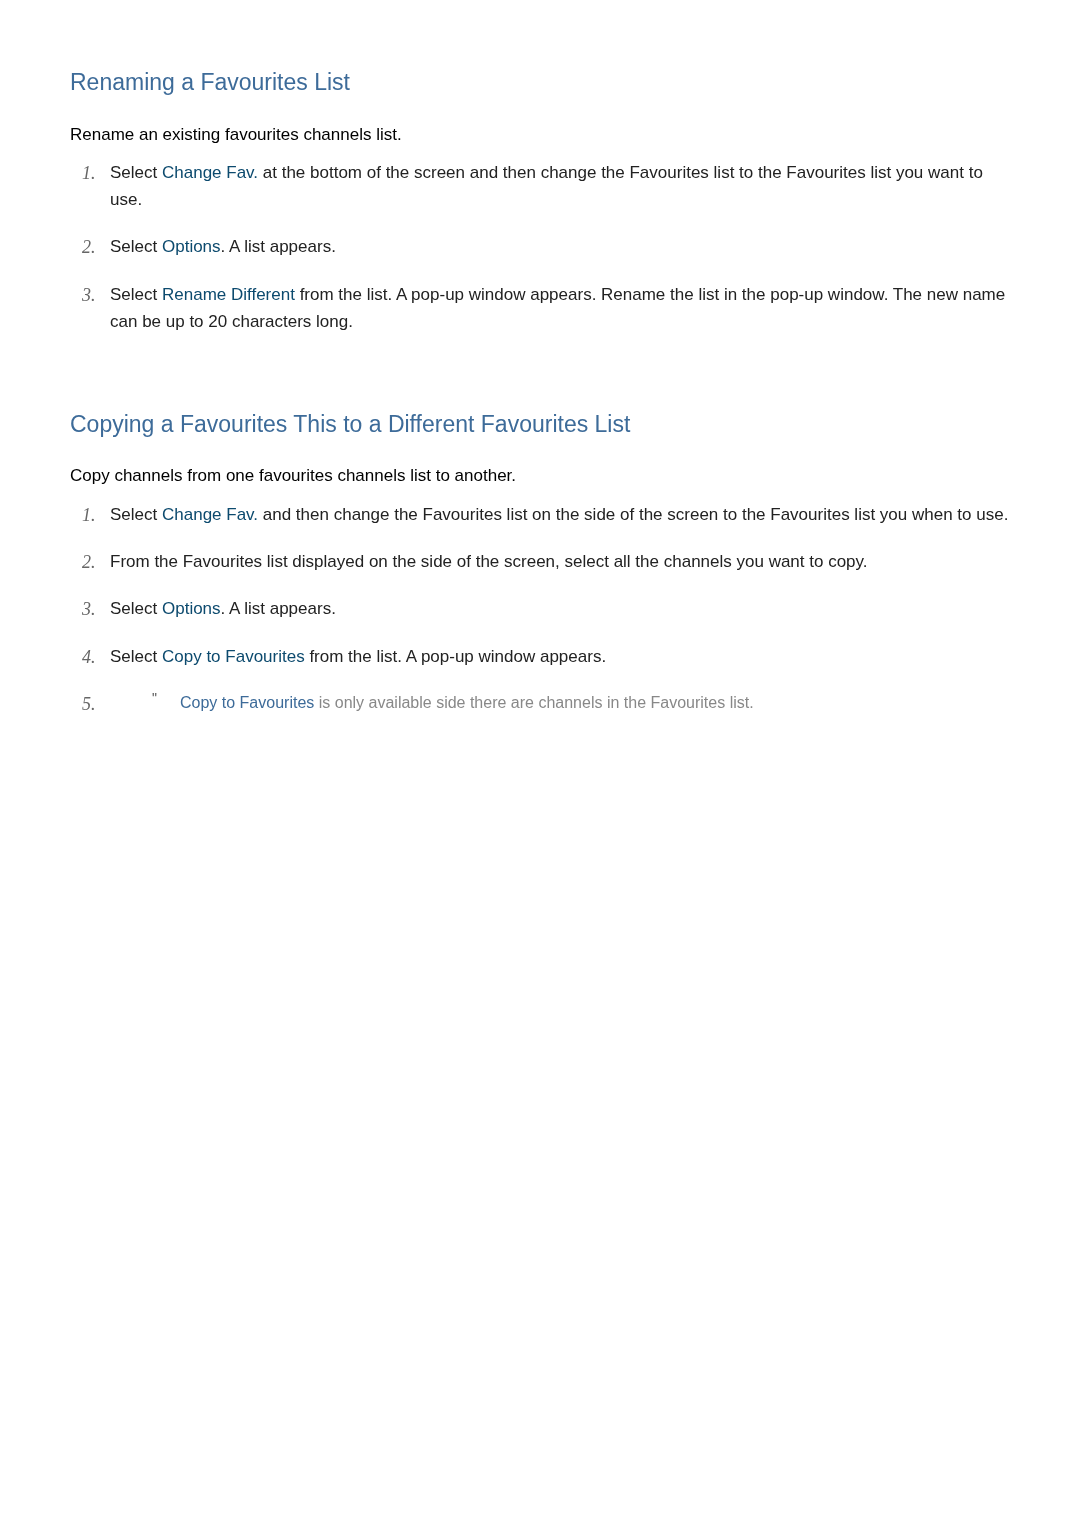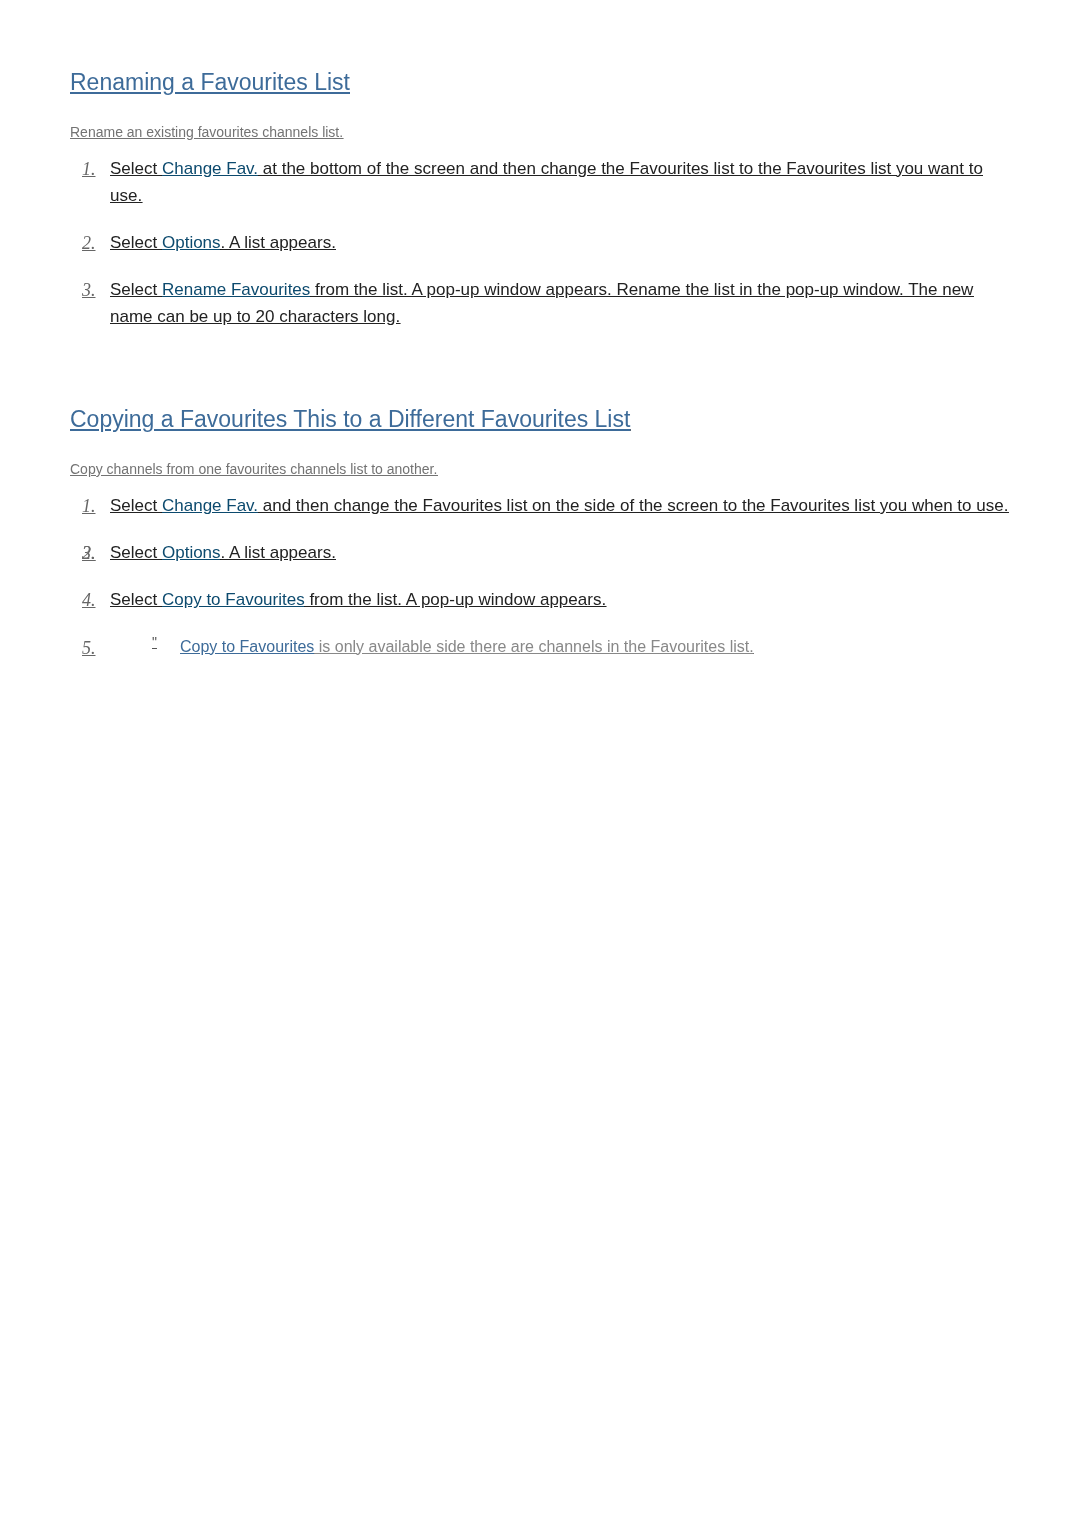--- a/index.html
+++ b/index.html
@@ -1,41 +1,40 @@
 <!DOCTYPE html>
 <html><head>
   <meta charset="utf-8">
   <style>
     * {
       margin: 0;
       padding: 0;
       box-sizing: border-box;
-      text-decoration: underline;
     }
     
     body {
       font-family: Arial, Helvetica, sans-serif;
       background: #ffffff;
       width: 1080px;
       padding: 65px 70px;
       color: #000000;
       line-height: 1.5;
     }
     
     .section-heading {
       color: #3d6b99;
       font-size: 23px;
       font-weight: normal;
       margin-bottom: 22px;
     }
     
     .intro-text {
-      font-size: 14px;
+      font-size: 17px;
       margin-bottom: 12px;
-      color: #737373;
+      color: #000000;
     }
     
     .step-list {
       list-style: none;
       counter-reset: step;
     }
     
     .step-item {
       position: relative;
       padding-left: 40px;
@@ -94,36 +93,36 @@
   <li class="step-item">
     <span class="step-number">1.</span>
     <span>Select </span><span class="highlight">Change Fav.</span><span> at the bottom of the screen and then change the Favourites list to the Favourites list you want to use.</span>
   </li>
   <li class="step-item">
     <span class="step-number">2.</span>
     <span>Select </span><span class="highlight">Options</span><span>. A list appears.</span>
   </li>
   <li class="step-item">
     <span class="step-number">3.</span>
-    <span>Select </span><span class="highlight">Rename Favourites</span><span> from the list. A pop-up window appears. Rename the list in the pop-up window. The new name can be up to 20 characters long.</span>
+    <span>Select </span><span class="highlight">Rename Different</span><span> from the list. A pop-up window appears. Rename the list in the pop-up window. The new name can be up to 20 characters long.</span>
   </li>
 </ol>
 
 <div class="section-gap"></div>
 
 <h2 class="section-heading">Copying a Favourites This to a Different Favourites List</h2>
 <p class="intro-text">Copy channels from one favourites channels list to another.</p>
 <ol class="step-list">
   <li class="step-item">
     <span class="step-number">1.</span>
     <span>Select </span><span class="highlight">Change Fav.</span><span> and then change the Favourites list on the side of the screen to the Favourites list you when to use.</span>
   </li>
   <li class="step-item">
     <span class="step-number">2.</span>
-    <span></span><span class="highlight"></span>
+    <span></span><span class="highlight"></span><span>From the Favourites list displayed on the side of the screen, select all the channels you want to copy.</span>
   </li>
   <li class="step-item">
     <span class="step-number">3.</span>
     <span>Select </span><span class="highlight">Options</span><span>. A list appears.</span>
   </li>
   <li class="step-item">
     <span class="step-number">4.</span>
     <span>Select </span><span class="highlight">Copy to Favourites</span><span> from the list. A pop-up window appears.</span>
   </li>
   <li class="step-item">

